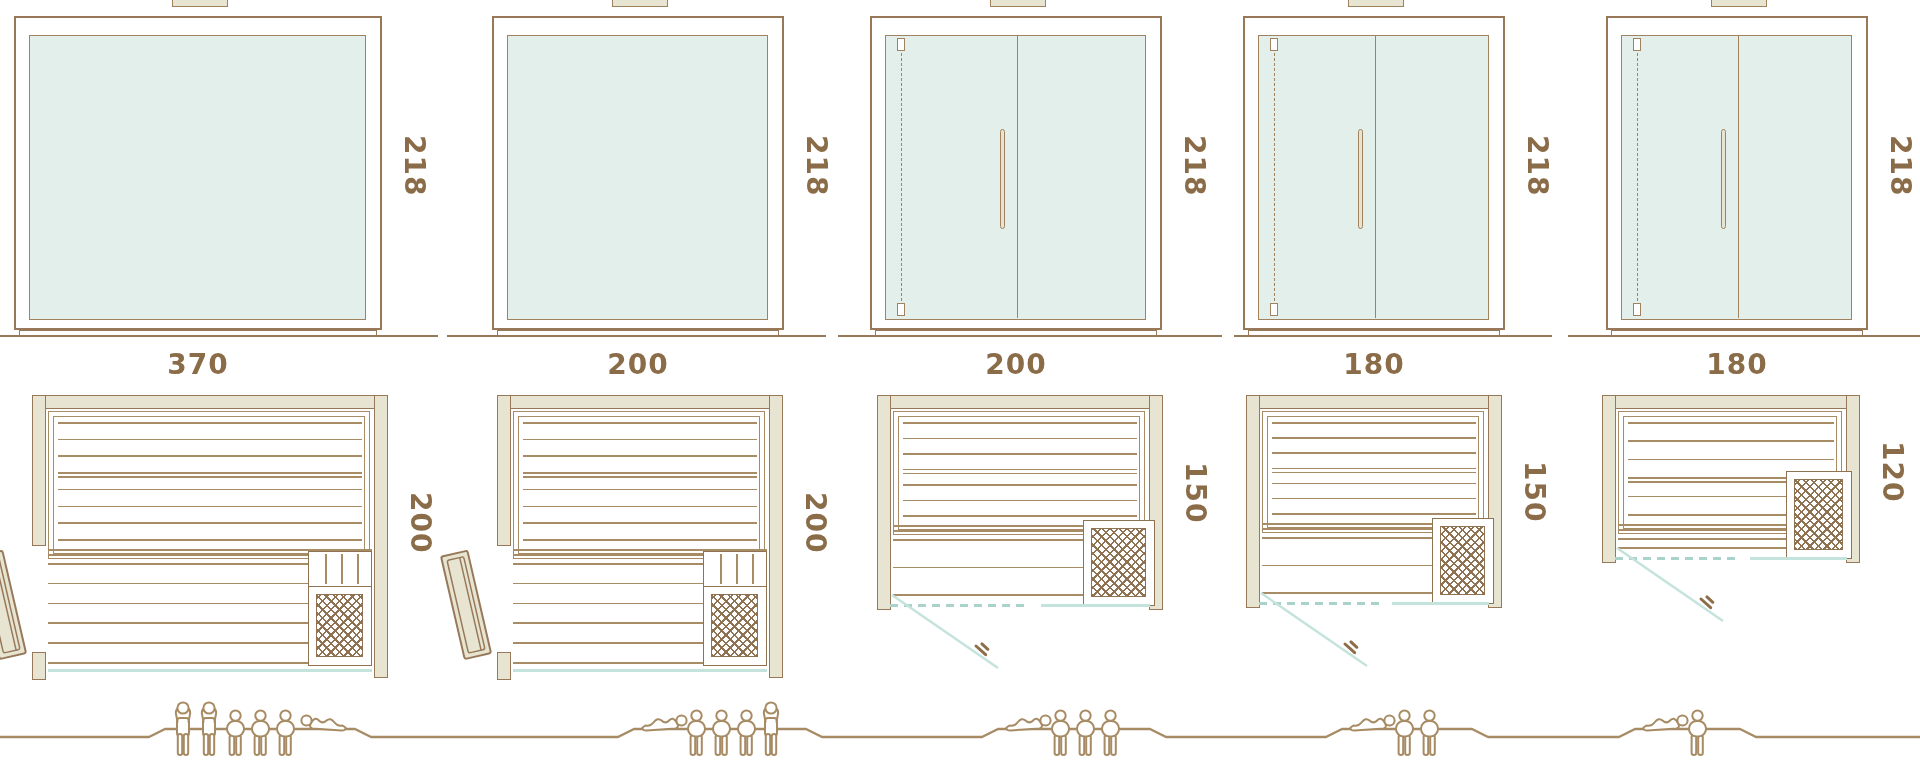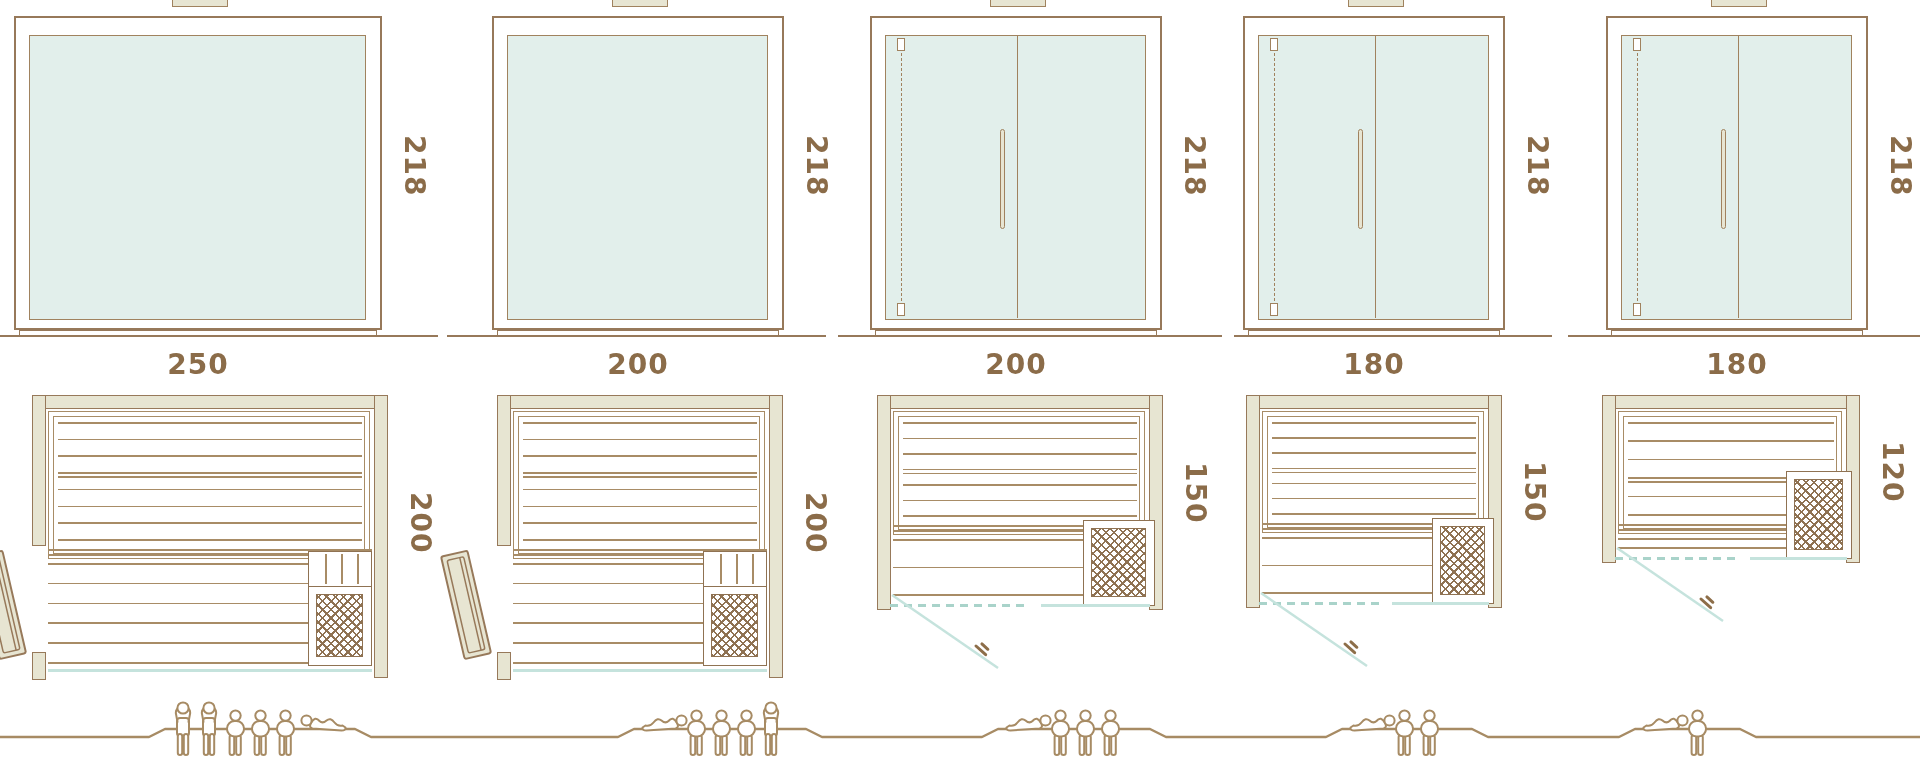--- a/index.html
+++ b/index.html
@@ -69,21 +69,21 @@
             <div class="abs lineV" style="left: 16px; top: 2px; height: 30px;"></div>
             <div class="abs lineV" style="left: 32px; top: 2px; height: 30px;"></div>
             <div class="abs lineV" style="left: 48px; top: 2px; height: 30px;"></div>
           </div>
           <div class="abs heater" style="left: 262px; top: 177px; width: 64px; height: 80px;">
             <div class="abs lattice" style="left: 7px; top: 7px; width: 47px; height: 63px;"></div>
           </div>
           <div class="abs cyan-solid" style="left: 2px; top: 260px; width: 324px; height: 3px;"></div>
         </div>
       </div>
-    <div class="dim-label" id="wl0" style="left: 14px; top: 351px; width: 368px;">250</div>
+    <div class="dim-label" id="wl0" style="left: 14px; top: 351px; width: 368px;">370</div>
     <div class="dim-label rot90" id="hl0" style="left: 384px; top: 151px; width: 60px; height: 28px;">218</div>
     <div class="dim-label rot90" id="dl0" style="left: 390px; top: 508.35px; width: 60px; height: 28px;">200</div>
   <div class="abs chimney" style="left: 172px; top: 0px; width: 56px; height: 7px;"></div>
       <div class="abs sill" style="left: 19px; top: 329.5px; width: 358px; height: 6px;"></div>
     </div>
 
   <div>
     <div class="abs frame" id="elev1" style="left: 492px; top: 16px; width: 292px; height: 314px;">
         <div class="abs glass" style="left: 13px; top: 17px; width: 261px; height: 285px;"></div>
       </div>

